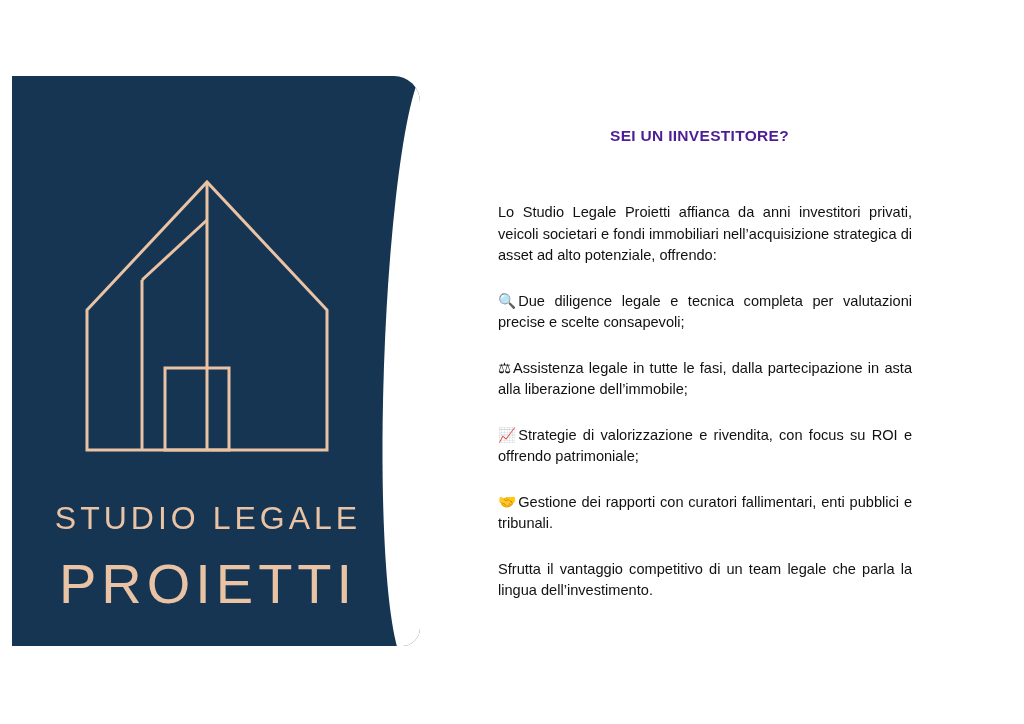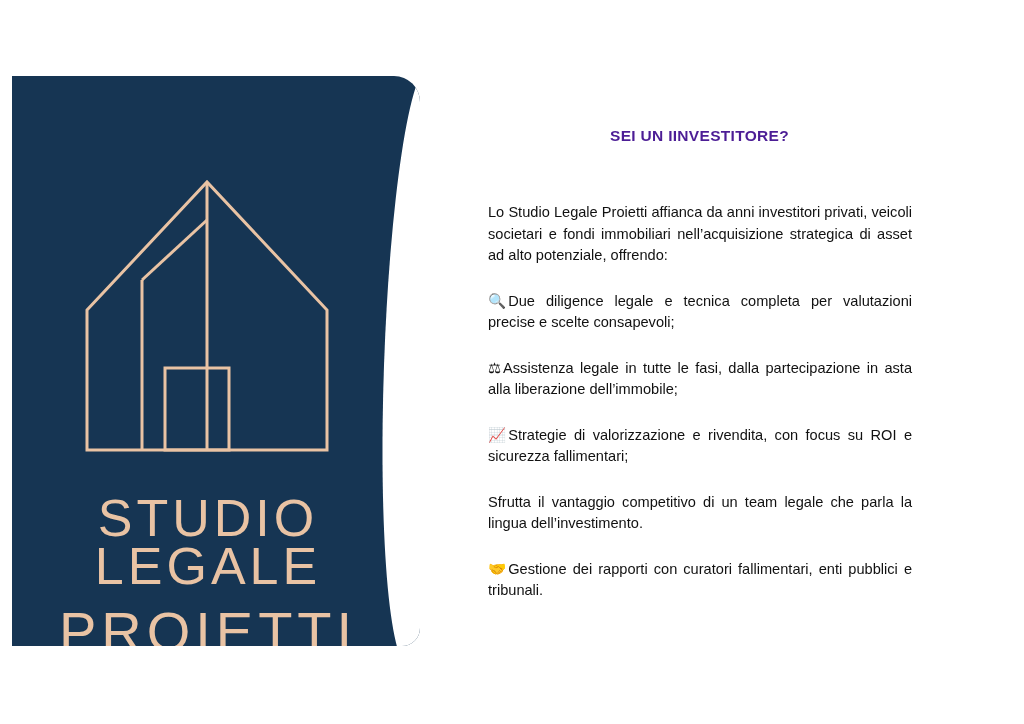--- a/index.html
+++ b/index.html
@@ -58,21 +58,21 @@
     left: 0;
     top: 418px;
     width: 392px;
     text-align: center;
     color: #e9c3a4;
     letter-spacing: 3px;
     font-family: "Liberation Sans", sans-serif;
     font-weight: 300;
   }
   .logo-text .line1 {
-    font-size: 52px;
+    font-size: 32px;
     line-height: 48px;
     letter-spacing: 4px;
   }
   .logo-text .line2 {
     font-size: 56px;
     line-height: 64px;
     letter-spacing: 5px;
     margin-top: 10px;
   }
 
@@ -88,21 +88,21 @@
     line-height: 20px;
     text-align: center;
     letter-spacing: 0.3px;
     margin: 0 0 56px 0;
     color: #4c1d95;
   }
   .para {
     font-size: 14.6px;
     line-height: 21.5px;
     text-align: justify;
-    margin: 0 0 24px 1px;
+    margin: 0 0 24px 11px;
     color: #111111;
   }
   .para:last-child {
     margin-bottom: 0;
   }
   .bullet-icon {
     display: inline-block;
     margin-right: 2px;
   }
 </style>
@@ -141,22 +141,22 @@
 
   <p class="para">
     <span class="bullet-icon">🔍</span><span>Due diligence legale e tecnica completa per valutazioni precise e scelte consapevoli;</span>
   </p>
 
   <p class="para">
     <span class="bullet-icon">⚖</span><span>Assistenza legale in tutte le fasi, dalla partecipazione in asta alla liberazione dell’immobile;</span>
   </p>
 
   <p class="para">
-    <span class="bullet-icon">📈</span><span>Strategie di valorizzazione e rivendita, con focus su ROI e sicurezza fallimentari;</span>
+    <span class="bullet-icon">📈</span><span>Strategie di valorizzazione e rivendita, con focus su ROI e offrendo patrimoniale;</span>
   </p>
-
-  <p class="para">Sfrutta il vantaggio competitivo di un team legale che parla la lingua dell’investimento.</p>
 
   <p class="para">
     <span class="bullet-icon">🤝</span><span>Gestione dei rapporti con curatori fallimentari, enti pubblici e tribunali.</span>
   </p>
 
+  <p class="para">Sfrutta il vantaggio competitivo di un team legale che parla la lingua dell’investimento.</p>
+
 </div>
 
 </body></html>

